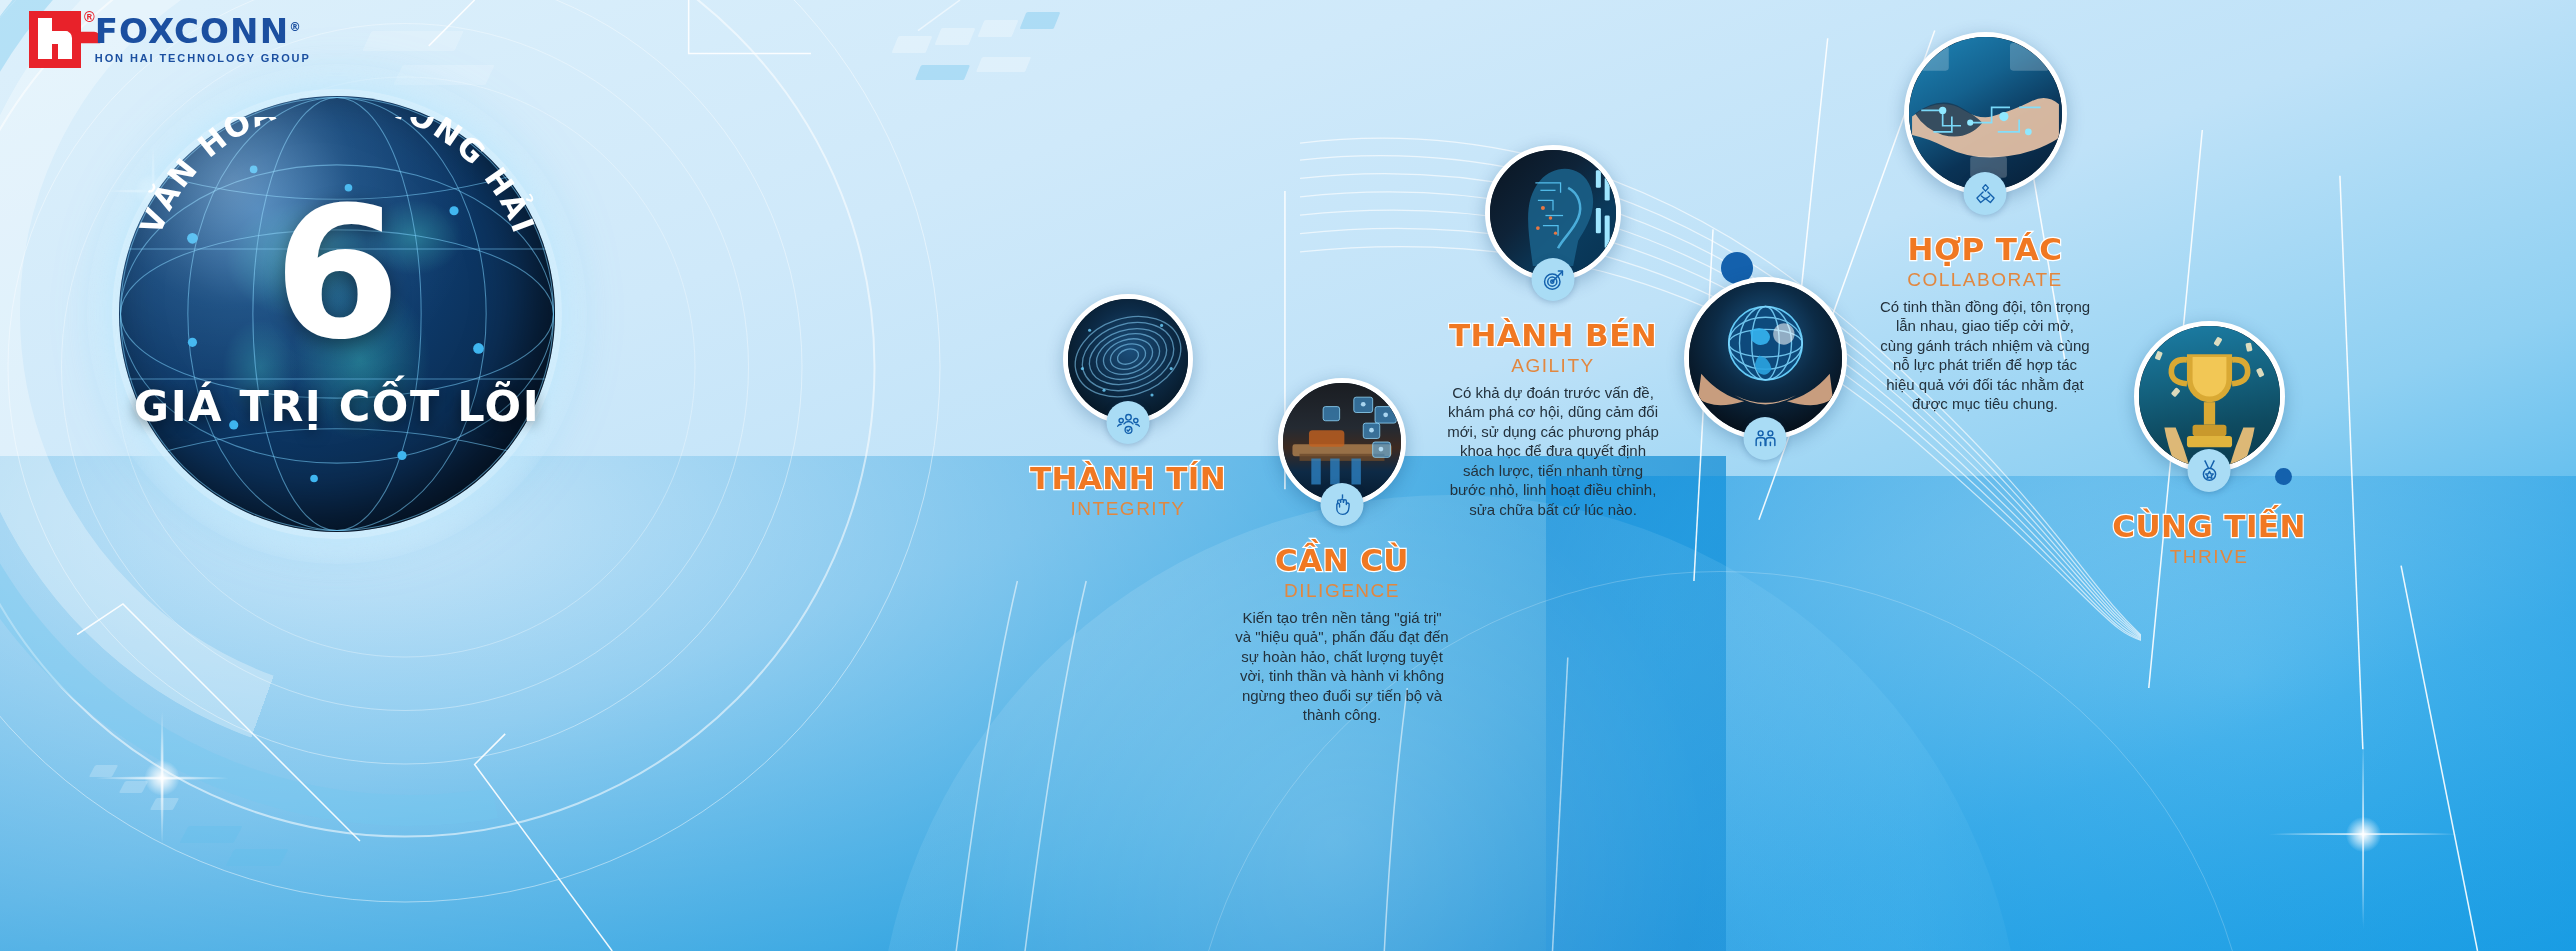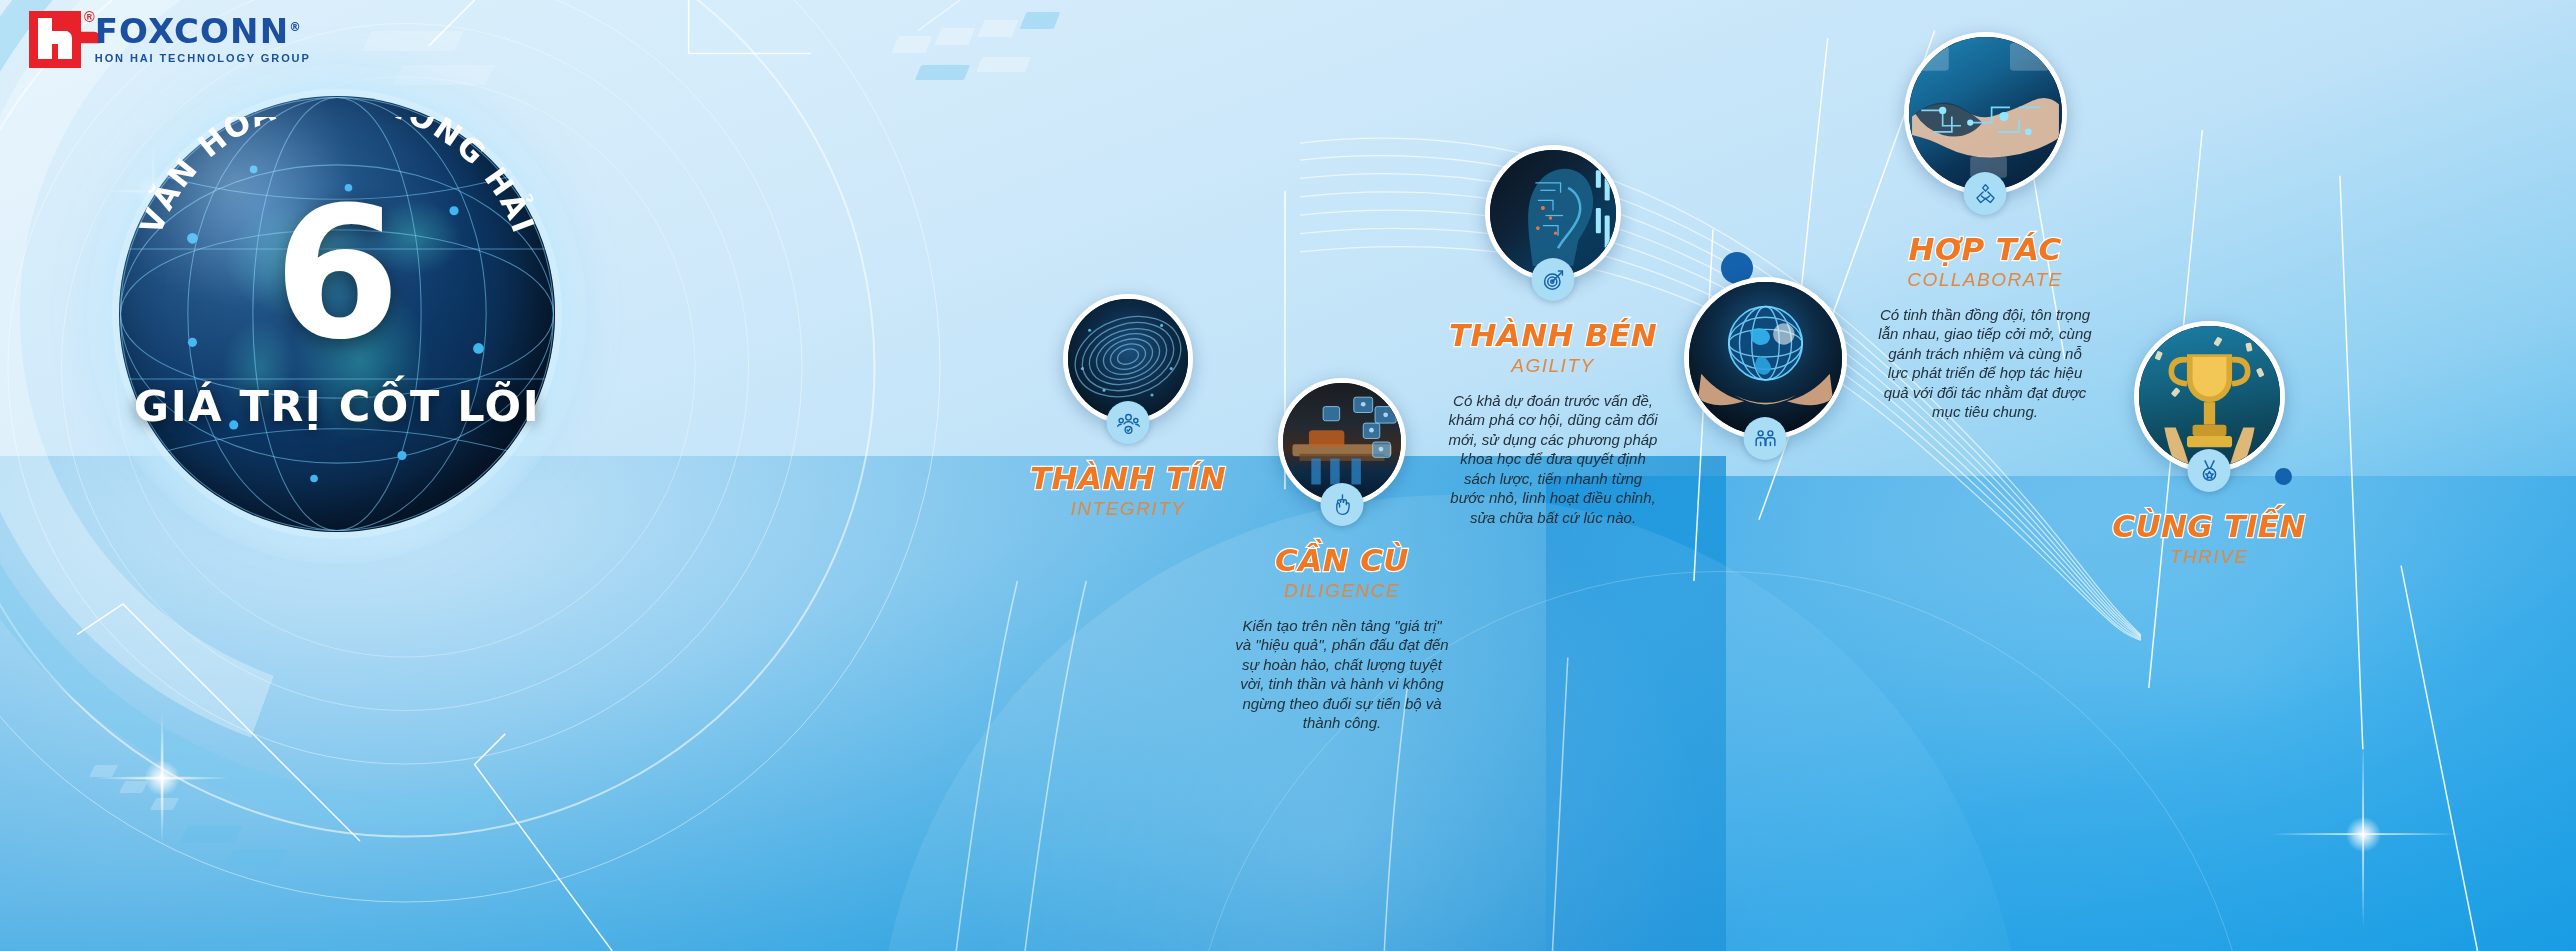--- a/index.html
+++ b/index.html
@@ -133,21 +133,21 @@
     font-family:"DejaVu Sans", sans-serif;font-weight:800;font-size:182px;line-height:1;
     text-shadow:0 4.6px 20px rgba(0,0,0,.45);
   }
   .core-line{
     position:absolute;left:0;right:0;top:285px;text-align:center;color:#fff;
     font-family:"DejaVu Sans", sans-serif;font-weight:800;font-size:43px;letter-spacing:1.5px;
     text-shadow:0 3.1px 13.8px rgba(0,0,0,.5);
   }
 
   
-  .card{position:absolute;width:214px;z-index:35;font-style:italic;}
+  .card{position:absolute;width:214px;z-index:35;}
   .photo-wrap{position:relative;width:var(--d);height:var(--d);margin:0 auto;}
   .photo{
     width:100%;height:100%;border-radius:50%;overflow:hidden;
     border:5.4px solid #fff;box-shadow:0 4.6px 17px rgba(10,60,110,.28);
     position:relative;background:#0a1a2a;
   }
   .photo .ph{position:absolute;inset:0;}
   .badge{
     position:absolute;left:50%;bottom:-20px;transform:translateX(-50%);
     width:43px;height:43px;border-radius:50%;background:#a9dcf5;
@@ -158,21 +158,21 @@
   .card-text{text-align:center;margin-top:38px;}
   .title-vi{
     font-family:"DejaVu Sans", sans-serif;font-weight:800;color:#f07822;
     font-size:31px;line-height:1.05;letter-spacing:0.4px;
     -webkit-text-stroke:2.3px #fff; paint-order:stroke fill;
   }
   .title-en{
     color:#e2873f;font-size:19px;letter-spacing:1.5px;margin-top:3.1px;font-weight:400;
   }
   .desc{
-    color:#23313c;font-size:15px;line-height:1.30;margin-top:14px;
+    color:#23313c;font-size:15px;line-height:1.30;margin-top:6px;
     font-family:"Liberation Sans", sans-serif;
   }
 
   
   .dot{position:absolute;border-radius:50%;background:#1461ad;z-index:34;}
 </style>
 </head>
 <body>
 
 <div class="bg-root">

